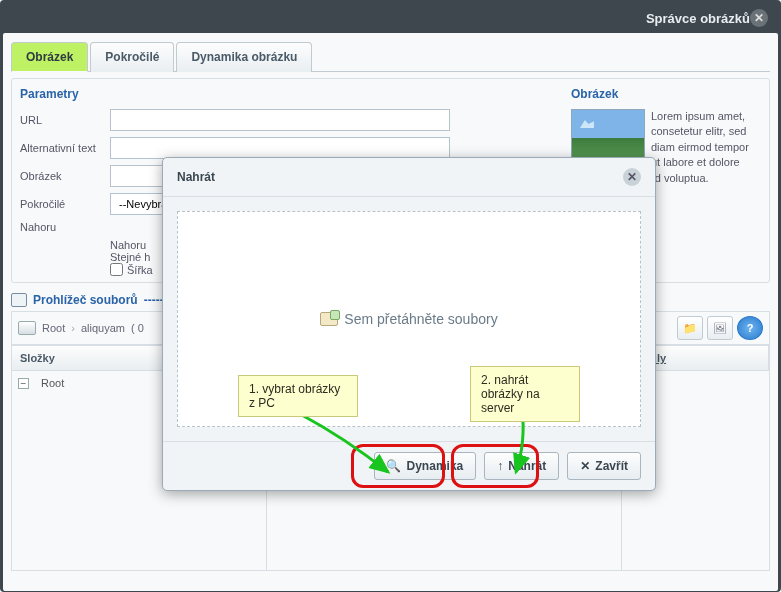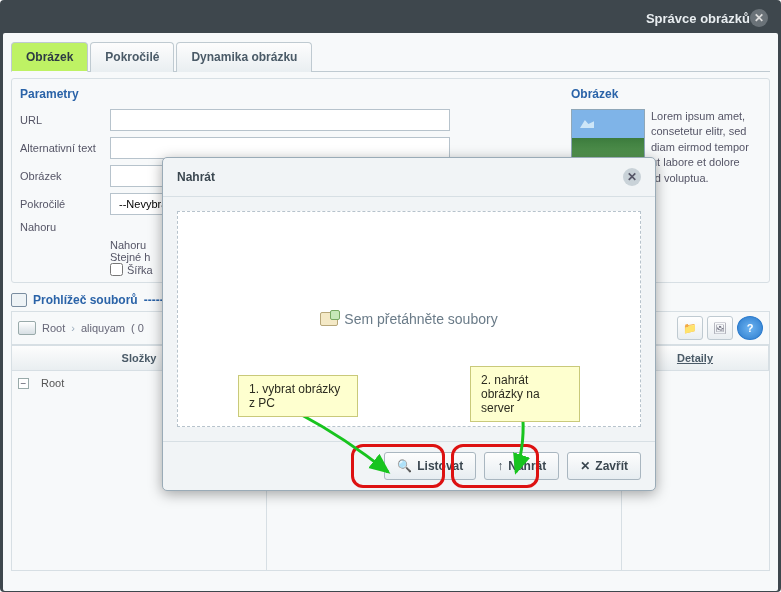--- a/index.html
+++ b/index.html
@@ -38,21 +38,21 @@
 .fb-title { display: flex; align-items: center; gap: 6px; color: #2a63a8; font-weight: bold; margin: 10px 0 4px; font-size: 12px; }
 .fb-icon { width: 16px; height: 14px; border: 1px solid #7a8da0; border-radius: 2px; background: #eef3f6; }
 .path-bar { display: flex; align-items: center; gap: 6px; border: 1px solid #d7dfe4; padding: 4px 6px; font-size: 11px; color: #667; }
 .path-bar .drive { width: 18px; height: 14px; border: 1px solid #9aa; border-radius: 2px; background: linear-gradient(#fff,#d7dfe4); }
 .path-bar .sep { color: #9ab; }
 .tool-buttons { margin-left: auto; display: flex; gap: 4px; }
 .tool-btn { width: 26px; height: 24px; border: 1px solid #bfcad1; border-radius: 3px; background: linear-gradient(#fff,#e9eef1); display:flex; align-items:center; justify-content:center; cursor:pointer; }
 .tool-btn.help { background: radial-gradient(#6db4f2,#2a7acc); color:#fff; font-weight:bold; border-color:#2a7acc; border-radius: 50%; }
 
 .fb-headers { display: flex; border: 1px solid #d7dfe4; background: linear-gradient(#fdfdfd,#e9eef1); font-size: 11px; font-weight: bold; color: #4a5a67; }
-.fb-headers div { padding: 6px 8px; border-right: 1px solid #d7dfe4; text-align: center; }
+.fb-headers div { padding: 6px 8px; border-right: 1px solid #d7dfe4; }
 .col-folder { width: 255px; }
 .col-content { width: 355px; }
 .col-details { flex: 1; text-decoration: underline; }
 
 .fb-body { display: flex; border: 1px solid #d7dfe4; border-top: none; height: 200px; }
 .fb-folders { width: 255px; border-right: 1px solid #d7dfe4; padding: 6px; font-size: 11px; color: #555; }
 .folder-item { display: flex; align-items: center; gap: 6px; }
 .expander { width: 11px; height: 11px; border: 1px solid #9aa; background: #fff; text-align: center; line-height: 9px; font-size: 10px; color: #556; cursor:pointer; }
 .fb-content { width: 355px; border-right: 1px solid #d7dfe4; }
 .fb-details { flex: 1; }
@@ -190,21 +190,21 @@
     <div class="dropzone">
       <span class="dz-icon"></span>
       <span>Sem přetáhněte soubory</span>
     </div>
   </div>
   <div class="upload-footer">
     <div class="ring ring1"></div>
     <div class="ring ring2"></div>
     <button class="btn">
       <span class="ico">🔍</span>
-      <span>Listovat</span>
+      <span>Dynamika</span>
     </button>
     <button class="btn">
       <span class="ico">↑</span>
       <span>Nahrát</span>
     </button>
     <button class="btn">
       <span class="ico">✕</span>
       <span>Zavřít</span>
     </button>
   </div>

